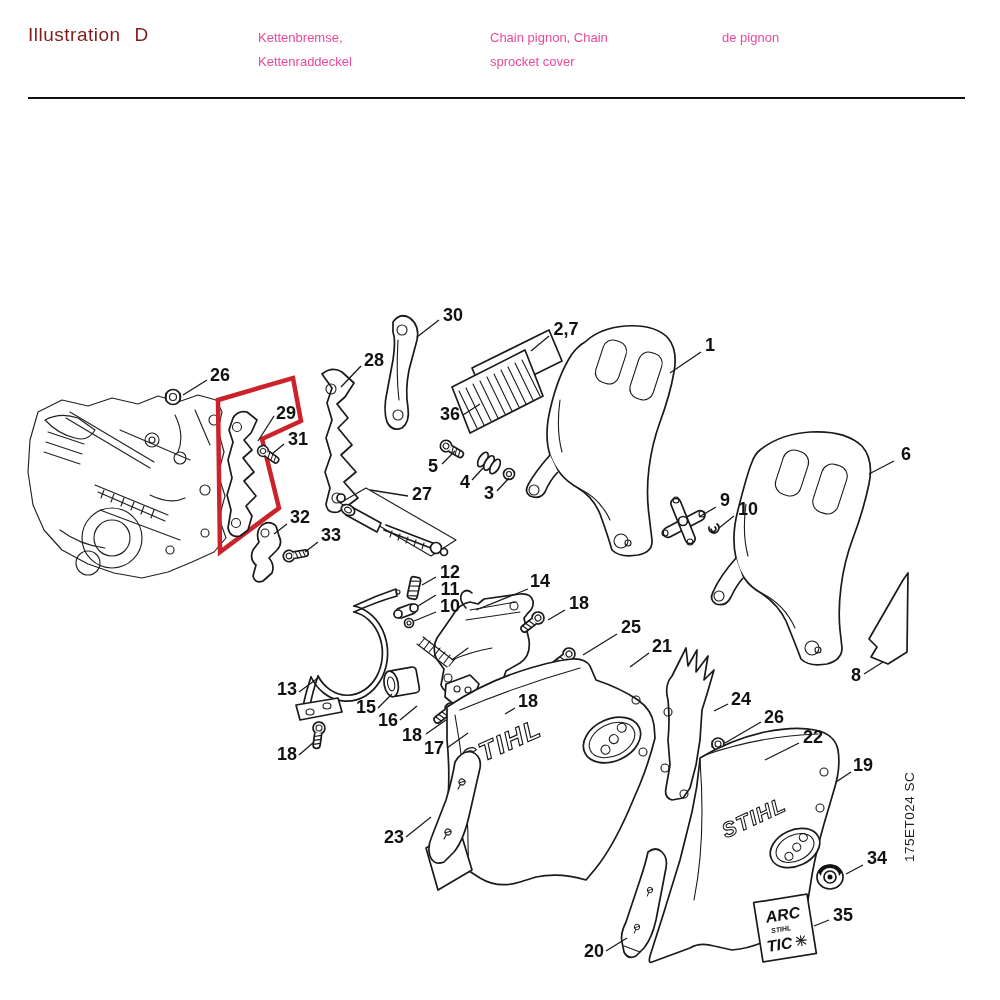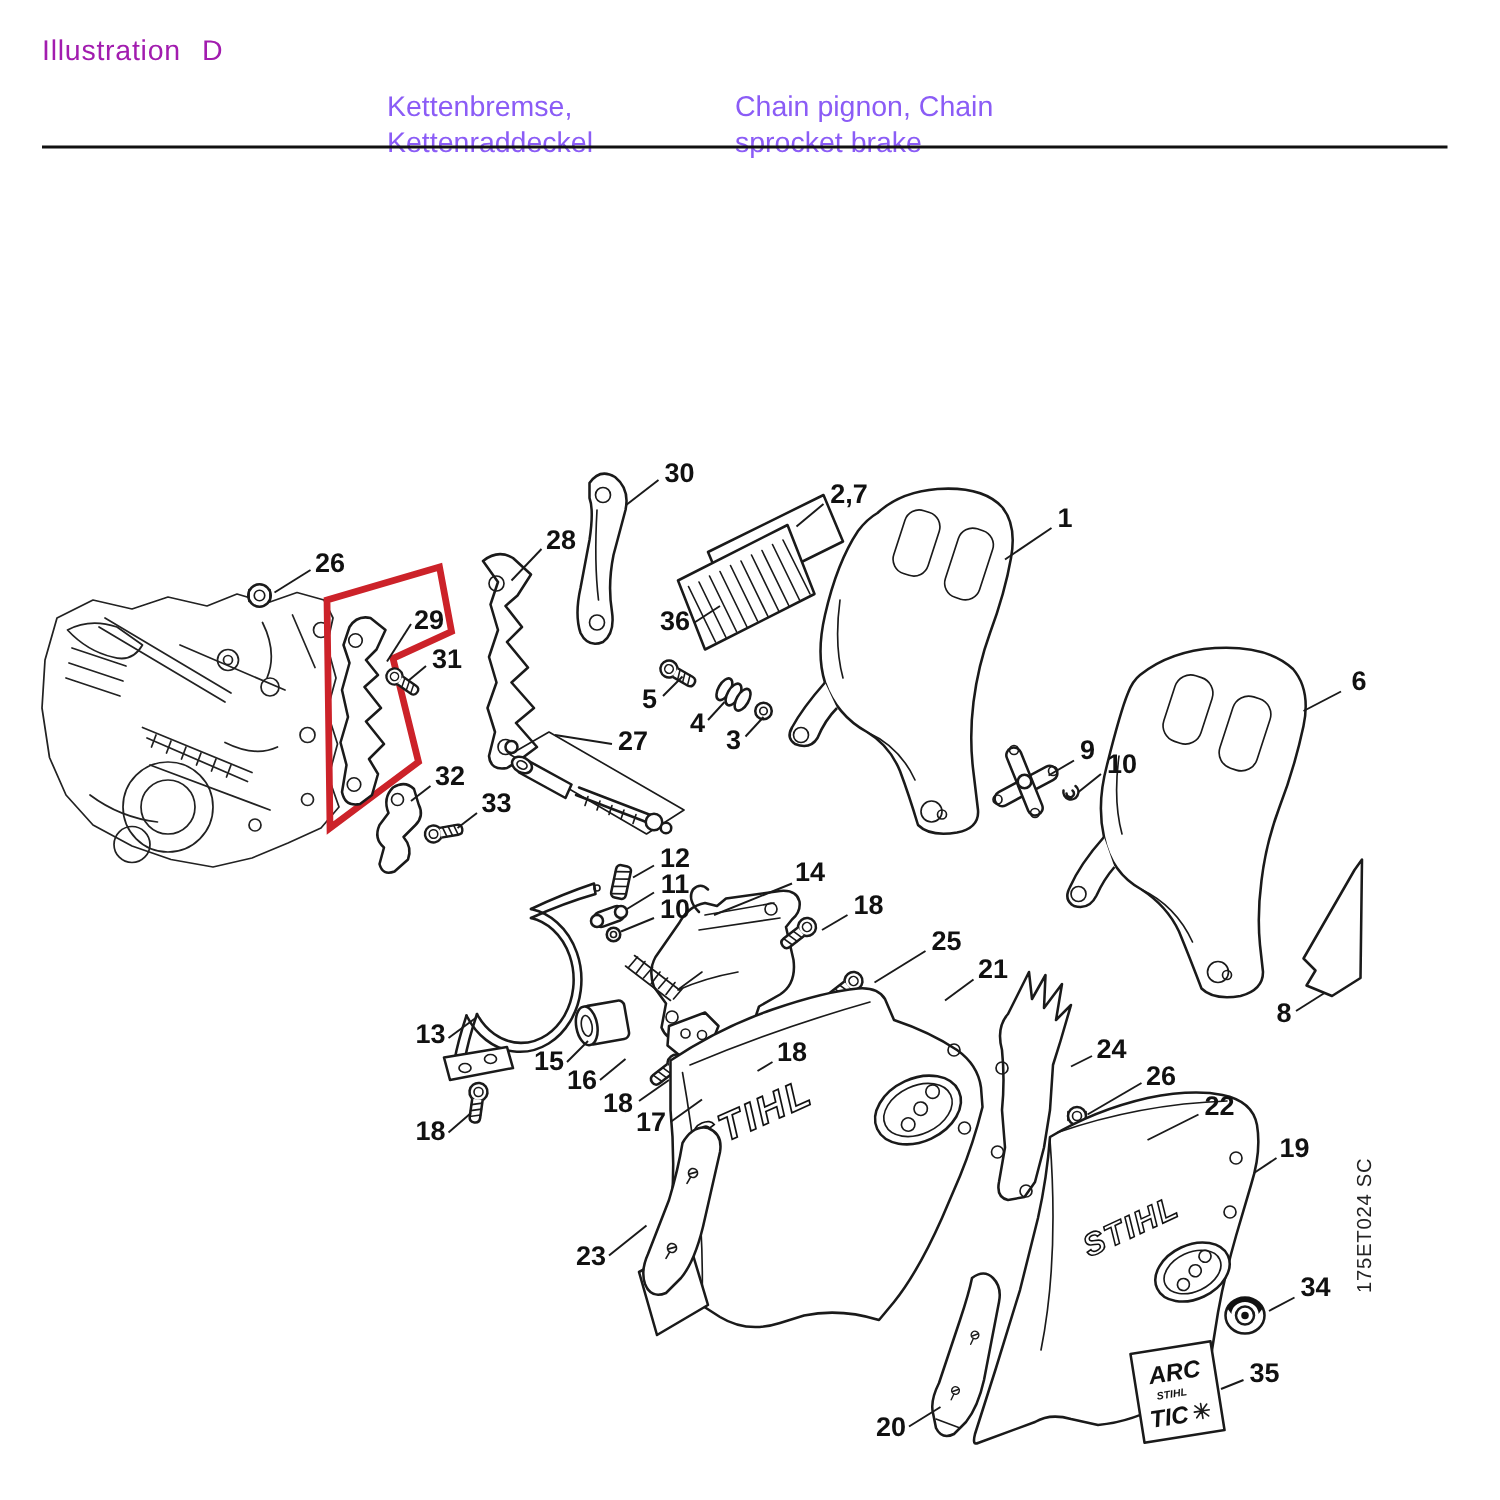--- a/index.html
+++ b/index.html
@@ -1,20 +1,20 @@
 <!DOCTYPE html>
 <html><head>
 <meta charset="utf-8">
 <style>
   html,body{margin:0;padding:0;}
   body{width:1000px;height:1000px;background:#fff;position:relative;
        font-family:"Liberation Sans",sans-serif;color:#1a1a1a;overflow:hidden;}
-  .h-title{position:absolute;left:28px;top:24px;font-size:19px;letter-spacing:.5px;color:#a21caf;}
+  .h-title{position:absolute;left:28px;top:24px;font-size:19px;letter-spacing:.5px;color:#7f1d1d;}
   .h-title .ltr{margin-left:14px;}
-  .h-col{position:absolute;top:26px;font-size:19px;line-height:24px;color:#8b5cf6;white-space:nowrap;margin-top:34px;}
+  .h-col{position:absolute;top:26px;font-size:13px;line-height:24px;color:#ec4899;white-space:nowrap;}
   #col-de{left:258px}#col-en{left:490px}#col-fr{left:722px}
   .h-rule{position:absolute;left:28px;top:97px;width:937px;height:2px;background:#111;}
   svg{position:absolute;top:100px;left:0;}
   .ln{fill:none;stroke:#1a1a1a;stroke-width:1.7;stroke-linejoin:round;stroke-linecap:round;}
   .lnf{fill:#fff;stroke:#1a1a1a;stroke-width:1.7;stroke-linejoin:round;}
   .thin{stroke-width:1.1;}
   .eng{fill:none;stroke:#222;stroke-width:1.15;stroke-linejoin:round;stroke-linecap:round;}
   .engf{fill:#fff;stroke:#222;stroke-width:1.15;stroke-linejoin:round;}
   .part-num{font:700 18px "Liberation Sans",sans-serif;fill:#111;}
   .leader{stroke:#1a1a1a;stroke-width:1.3;}
@@ -29,23 +29,24 @@
 
 <div class="h-title">
   <span>Illustration</span><span class="ltr">D</span>
 </div>
 <div class="h-col" id="col-de">
   <div>Kettenbremse,</div>
   <div>Kettenraddeckel</div>
 </div>
 <div class="h-col" id="col-en">
   <div>Chain pignon, Chain</div>
-  <div>sprocket brake</div>
+  <div>sprocket cover</div>
 </div>
 <div class="h-col" id="col-fr">
+  <div>de pignon</div>
 </div>
 <div class="h-rule"></div>
 
 <svg width="1000" height="900" viewBox="0 0 1000 900">
   <defs>
     <g id="scr">
       <circle cx="0" cy="0" r="6" class="lnf"></circle>
       <circle cx="0" cy="0" r="3" class="ln thin"></circle>
       <path d="M-3.5,5 L-3.5,17 Q-3.5,20.5 0,20.5 Q3.5,20.5 3.5,17 L3.5,5" class="lnf"></path>
       <line x1="-3.5" y1="9" x2="3.5" y2="7" class="ln thin"></line>

